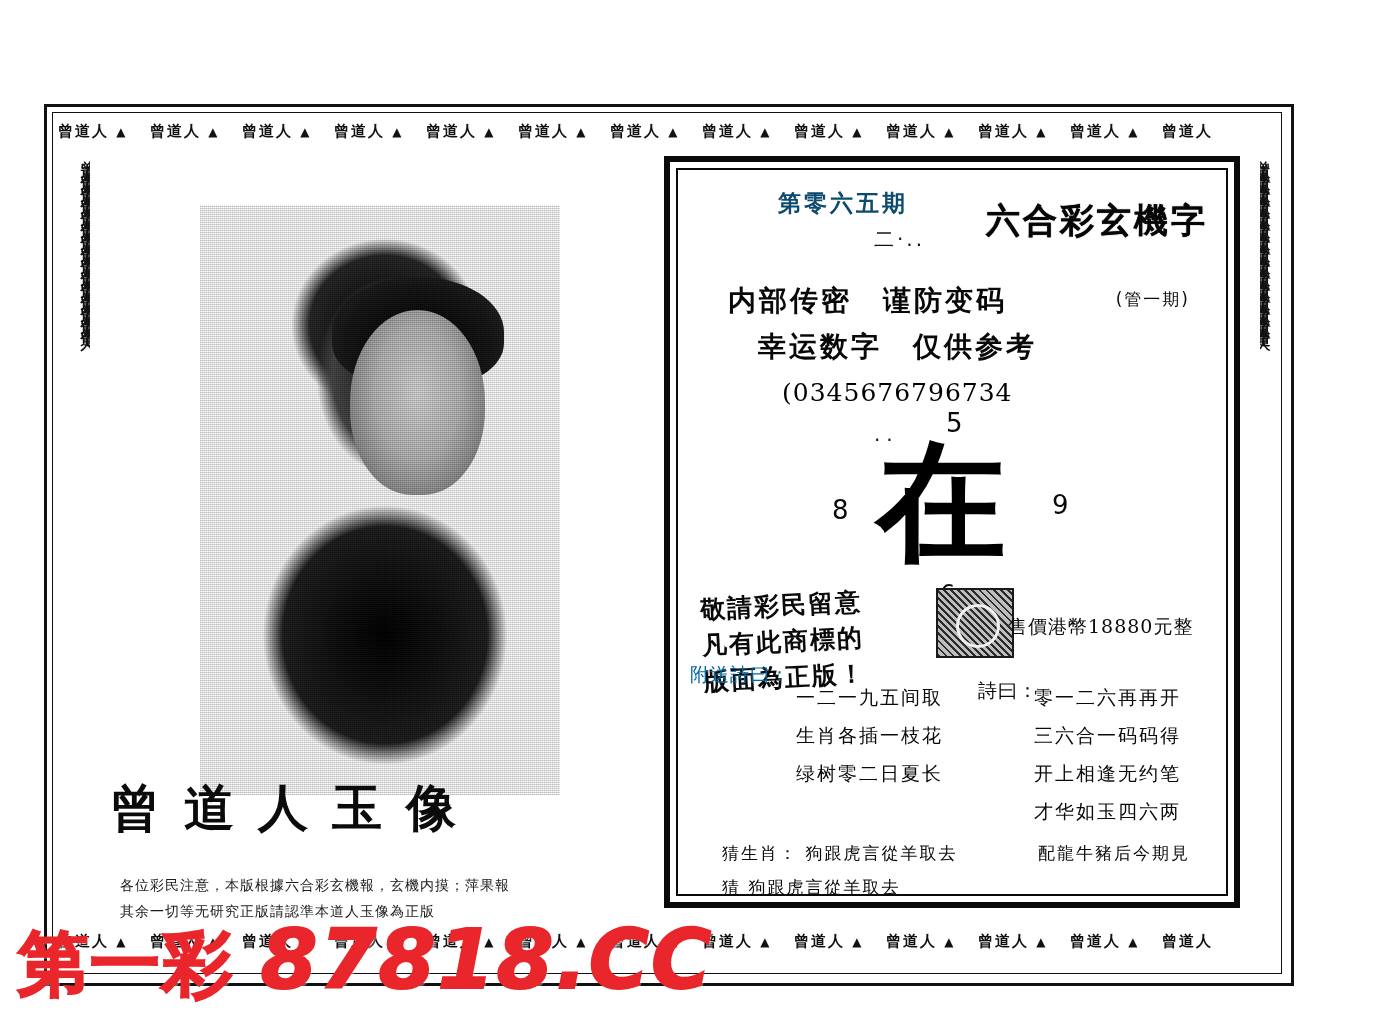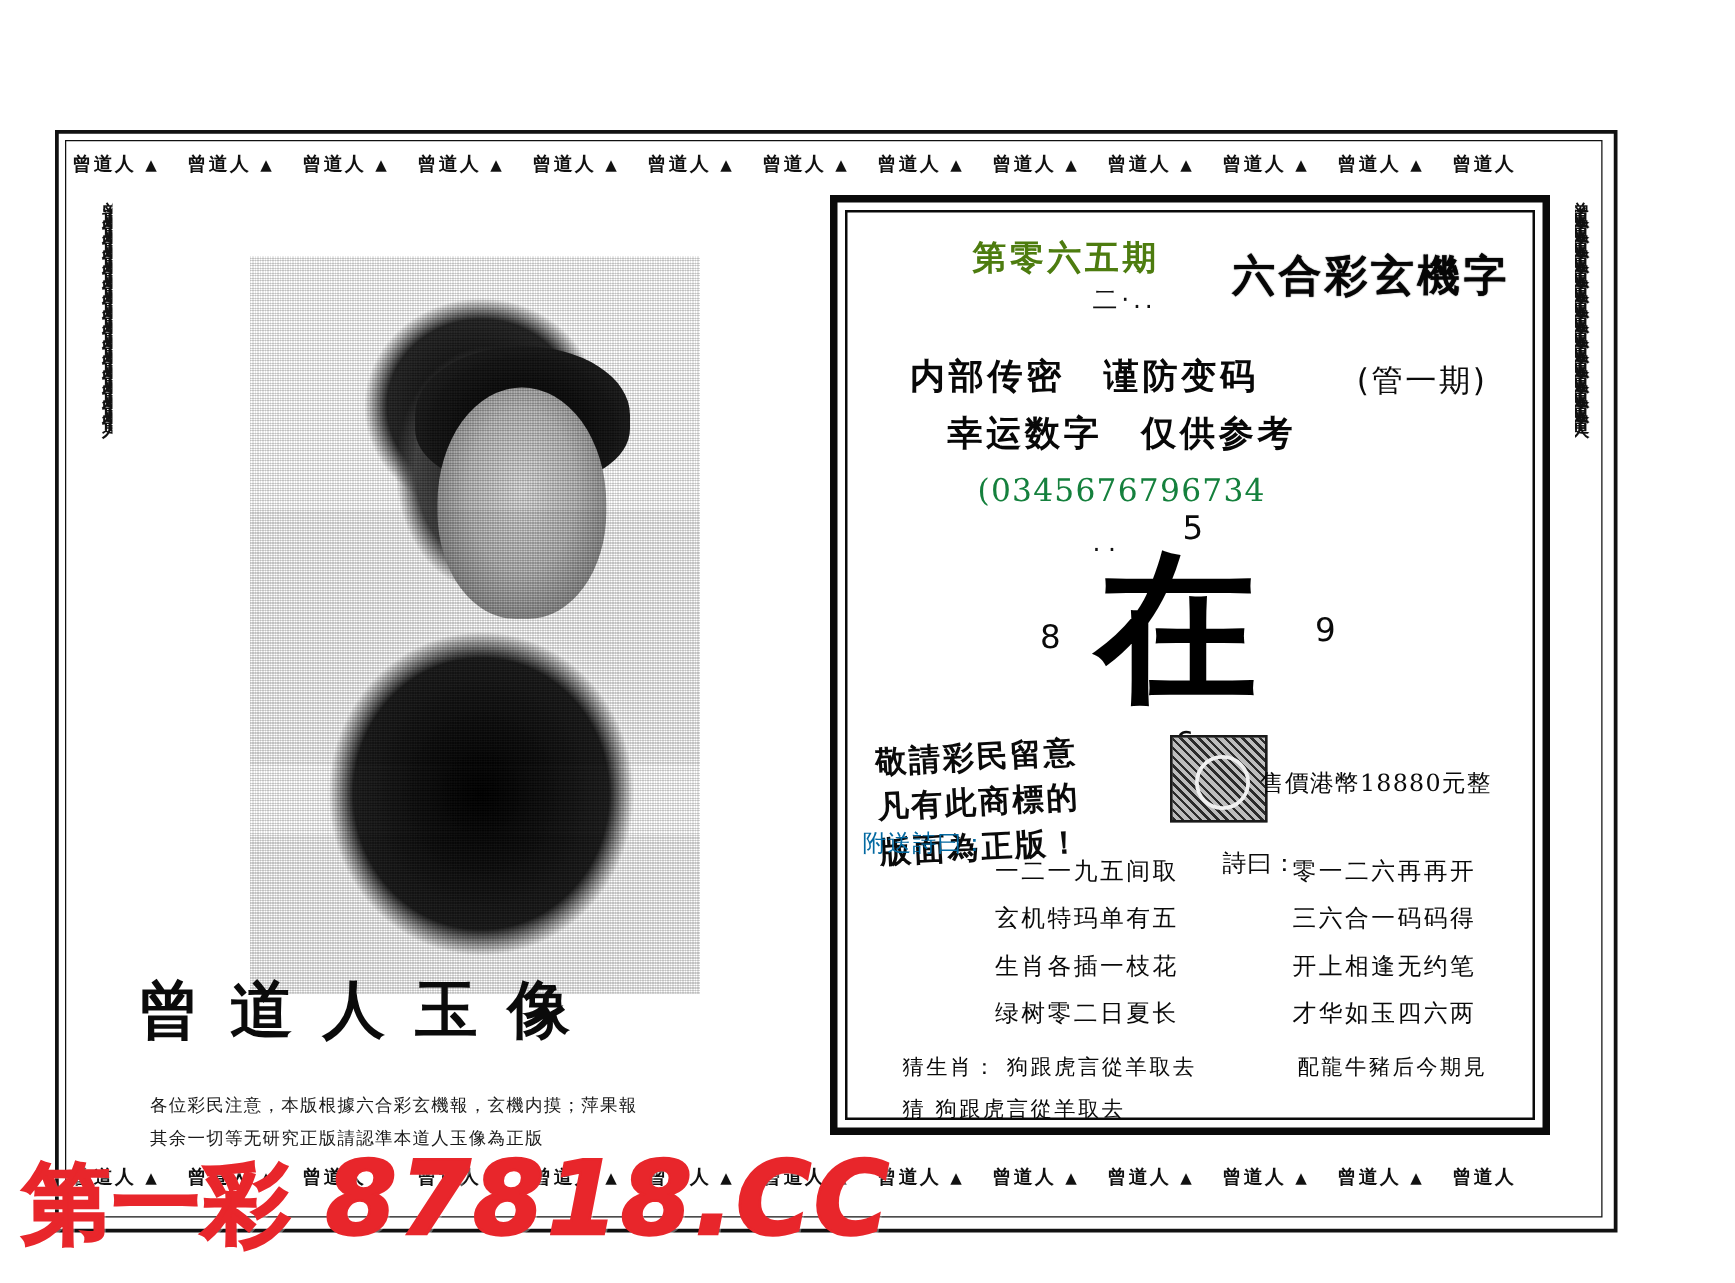--- a/index.html
+++ b/index.html
@@ -113,22 +113,22 @@
     border:6px solid #0a0a0a;
     background:#fff;
     box-sizing:border-box;
   }
   .panel-inner{
     position:absolute;left:6px;top:6px;right:6px;bottom:6px;
     border:2px solid #0a0a0a;
   }
   .issue{
     position:absolute;left:100px;top:18px;
-    font-size:27px;font-weight:bold;letter-spacing:3px;
-    font-family:"DejaVu Serif", serif;color:#4d7c0f;
+    font-size:23px;font-weight:bold;letter-spacing:3px;
+    font-family:"DejaVu Serif", serif;color:#0c4a6e;
   }
   .issue-dash{
     position:absolute;left:196px;top:56px;width:120px;height:26px;
     font-size:20px;color:#111;letter-spacing:3px;
   }
   .brand{
     position:absolute;right:18px;top:28px;
     font-size:34px;font-weight:bold;letter-spacing:3px;
     font-family:"DejaVu Serif", serif;color:#060606;
     text-shadow:0 0 1px #000;
@@ -136,25 +136,25 @@
   .line1{
     position:absolute;left:50px;top:112px;
     font-size:28px;font-weight:bold;letter-spacing:3px;color:#080808;
   }
   .line2{
     position:absolute;left:50px;top:158px;
     font-size:28px;font-weight:bold;letter-spacing:3px;color:#080808;margin-left:30px;
   }
   .guan{
     position:absolute;right:36px;top:118px;
-    font-size:25px;letter-spacing:2px;color:#0b0b0b;
+    font-size:17px;letter-spacing:2px;color:#0b0b0b;
   }
   .numstring{
     position:absolute;left:104px;top:208px;
-    font-size:25px;letter-spacing:1px;color:#15803d;
+    font-size:25px;letter-spacing:1px;color:#000000;
     font-family:"DejaVu Serif", serif;
   }
   .dotsmall{
     position:absolute;left:196px;top:252px;font-size:20px;color:#111;letter-spacing:6px;
   }
   .n-5{position:absolute;left:268px;top:238px;font-size:26px;color:#0a0a0a;}
   .n-8{position:absolute;left:154px;top:325px;font-size:26px;color:#0a0a0a;}
   .n-9{position:absolute;left:374px;top:320px;font-size:26px;color:#0a0a0a;}
   .n-6{position:absolute;left:262px;top:410px;font-size:24px;color:#0a0a0a;}
   .bigchar{
@@ -292,21 +292,20 @@
         <div class="stamp-circle"></div>
       </div>
 
       <div class="price">售價港幣18880元整</div>
 
       <div class="poem-label-a">附送詩曰：</div>
       <div class="poem-label-b">詩曰：</div>
 
       <div class="poem-col poem-left">
         <div>一二一九五间取</div>
-        <div>玄机特玛单有五</div>
         <div>生肖各插一枝花</div>
         <div>绿树零二日夏长</div>
       </div>
 
       <div class="poem-col poem-right">
         <div>零一二六再再开</div>
         <div>三六合一码码得</div>
         <div>开上相逢无约笔</div>
         <div>才华如玉四六两</div>
       </div>

